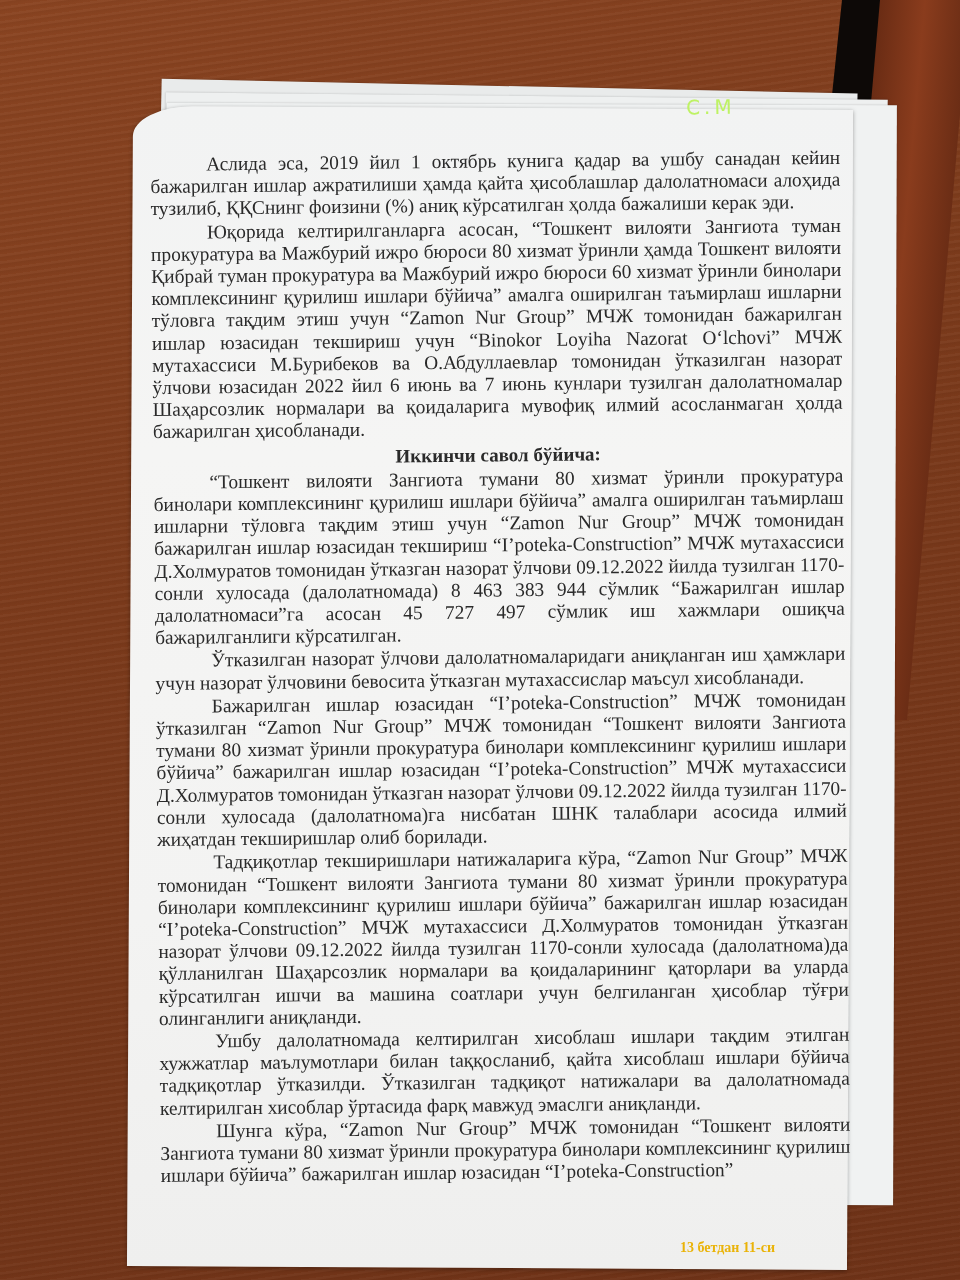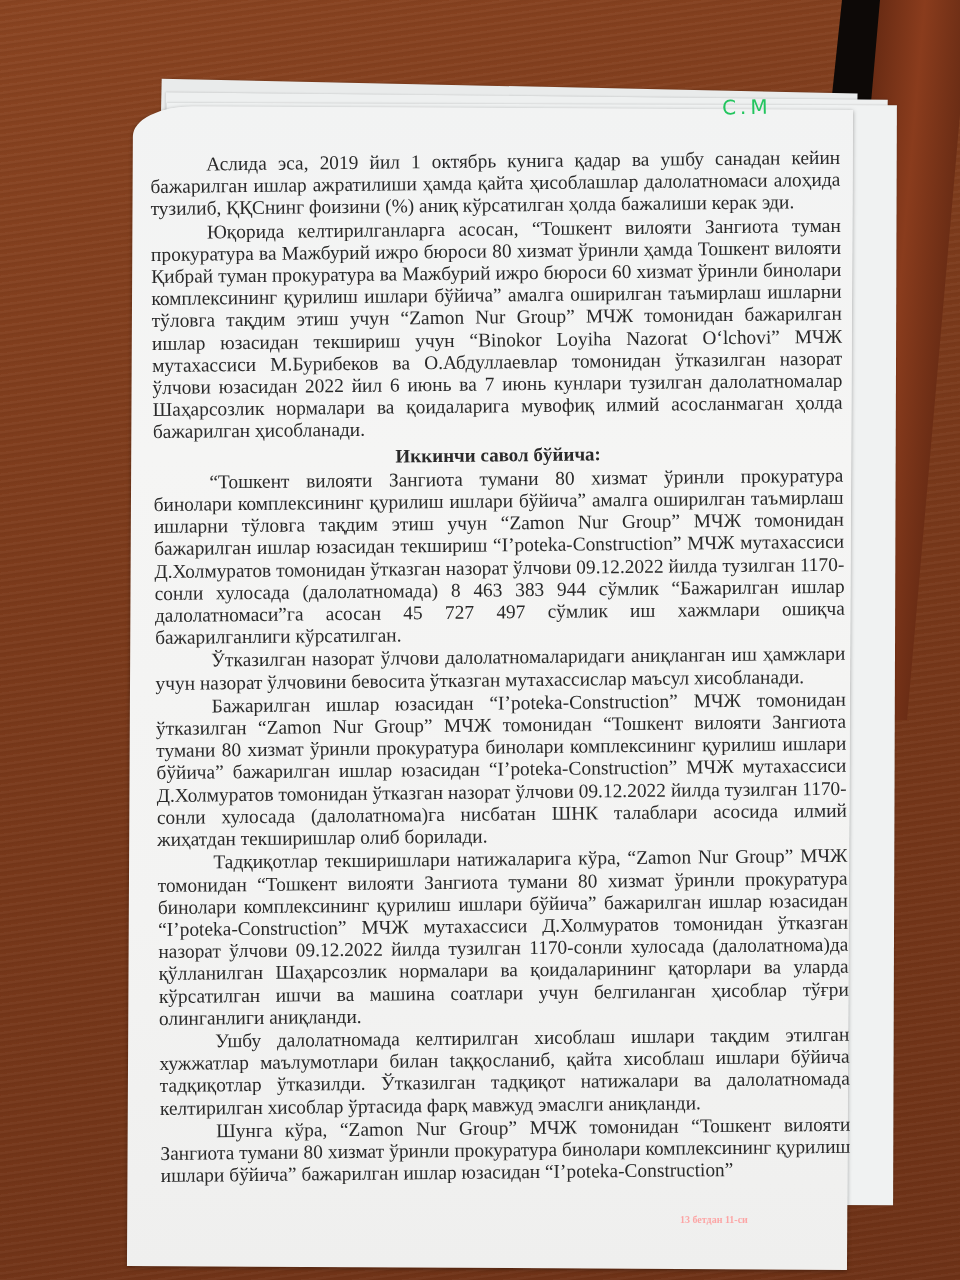--- a/index.html
+++ b/index.html
@@ -55,25 +55,25 @@
       top: 108px;
       width: 720px;
       height: 1160px;
       background: linear-gradient(180deg, #f2f3f3 0%, #f5f5f4 30%, #f3f3f2 70%, #efefee 100%);
       border-top-left-radius: 60px 30px;
       box-shadow: 0 1px 4px rgba(0,0,0,0.35);
       transform: rotate(0.3deg);
     }
     .handwriting {
       position: absolute;
-      left: 722px;
+      left: 686px;
       top: 95px;
       font-family: "DejaVu Sans", sans-serif;
       font-size: 20px;
-      color: #22c55e;
+      color: #bef264;
       letter-spacing: 4px;
       transform: rotate(-1deg);
     }
     .content {
       position: absolute;
       left: 150px;
       top: 154px;
       width: 690px;
       color: #2a2a2a;
       font-size: 19.4px;
@@ -90,24 +90,24 @@
     .content p + p { margin-top: 1px; }
     .content h3 {
       margin: 4px 0 2px 0;
       font-size: 19px;
       font-weight: bold;
       text-align: center;
     }
     .page-number {
       position: absolute;
       left: 680px;
-      top: 1214px;
-      font-size: 10px;
+      top: 1240px;
+      font-size: 14px;
       font-weight: bold;
-      color: #fca5a5;
+      color: #eab308;
     }
   </style>
 </head>
 <body>
 
 <div class="desk"></div>
 <div class="dark-gap"></div>
 <div class="chair"></div>
 
 <div class="sheet-back s1"></div>

